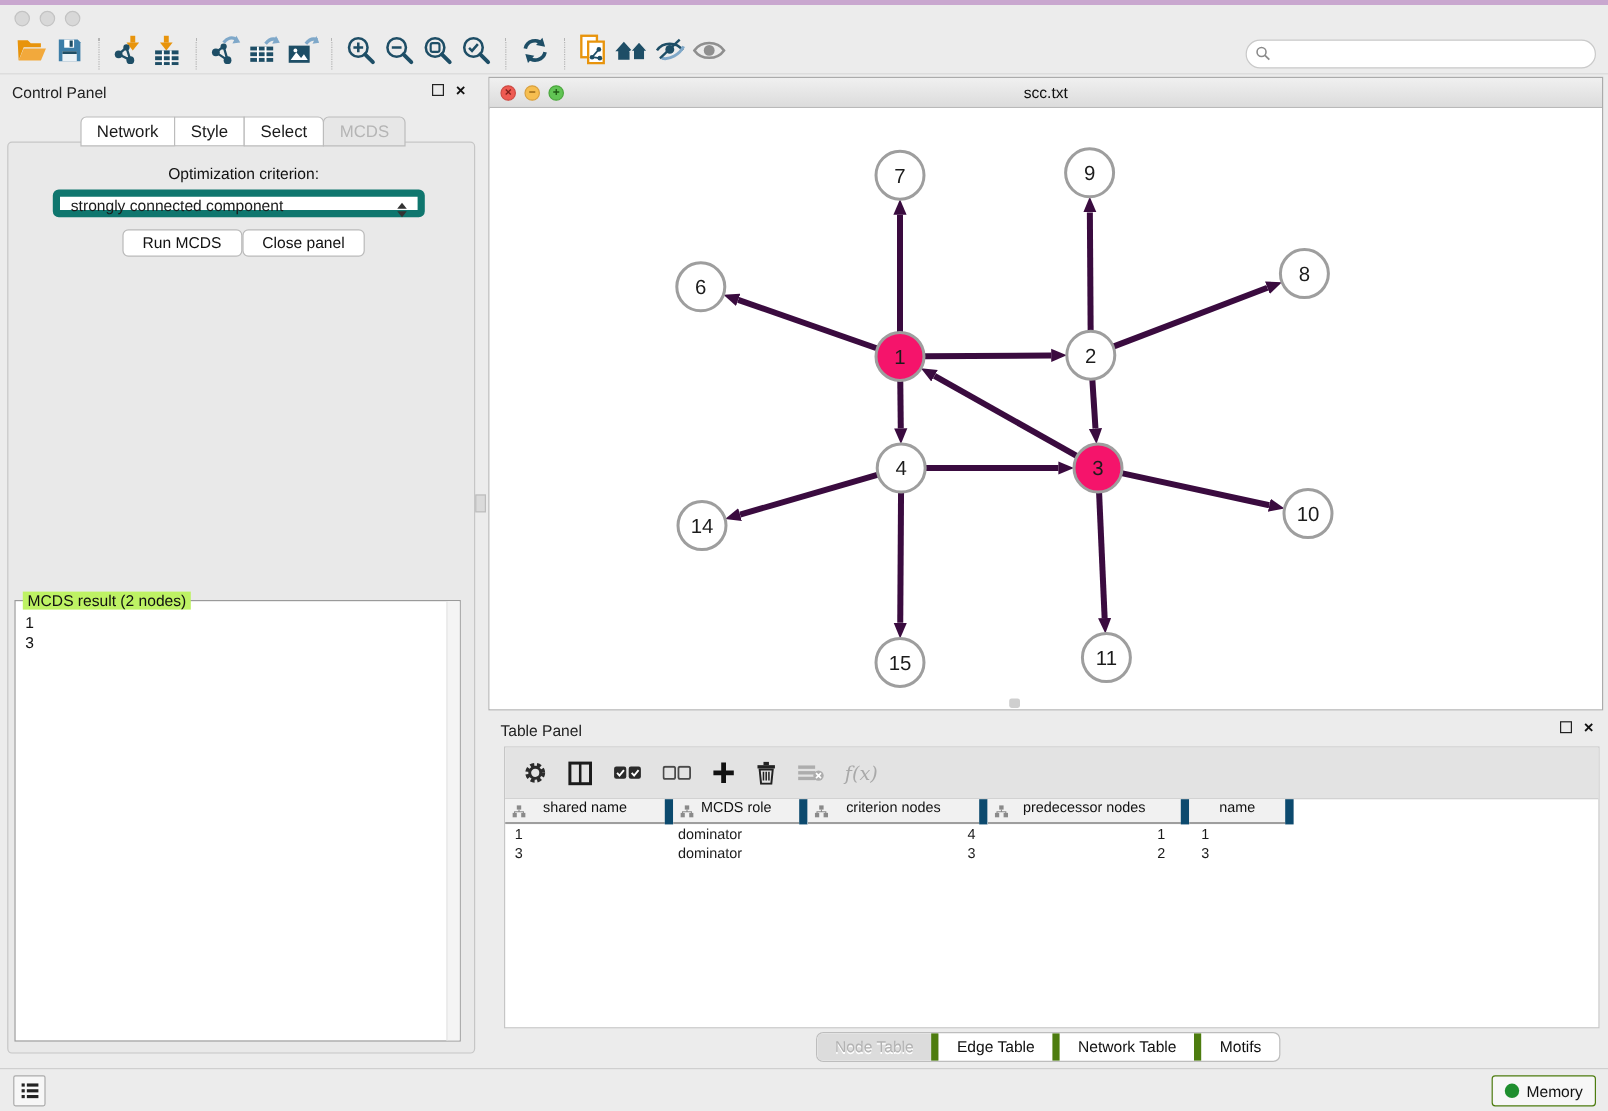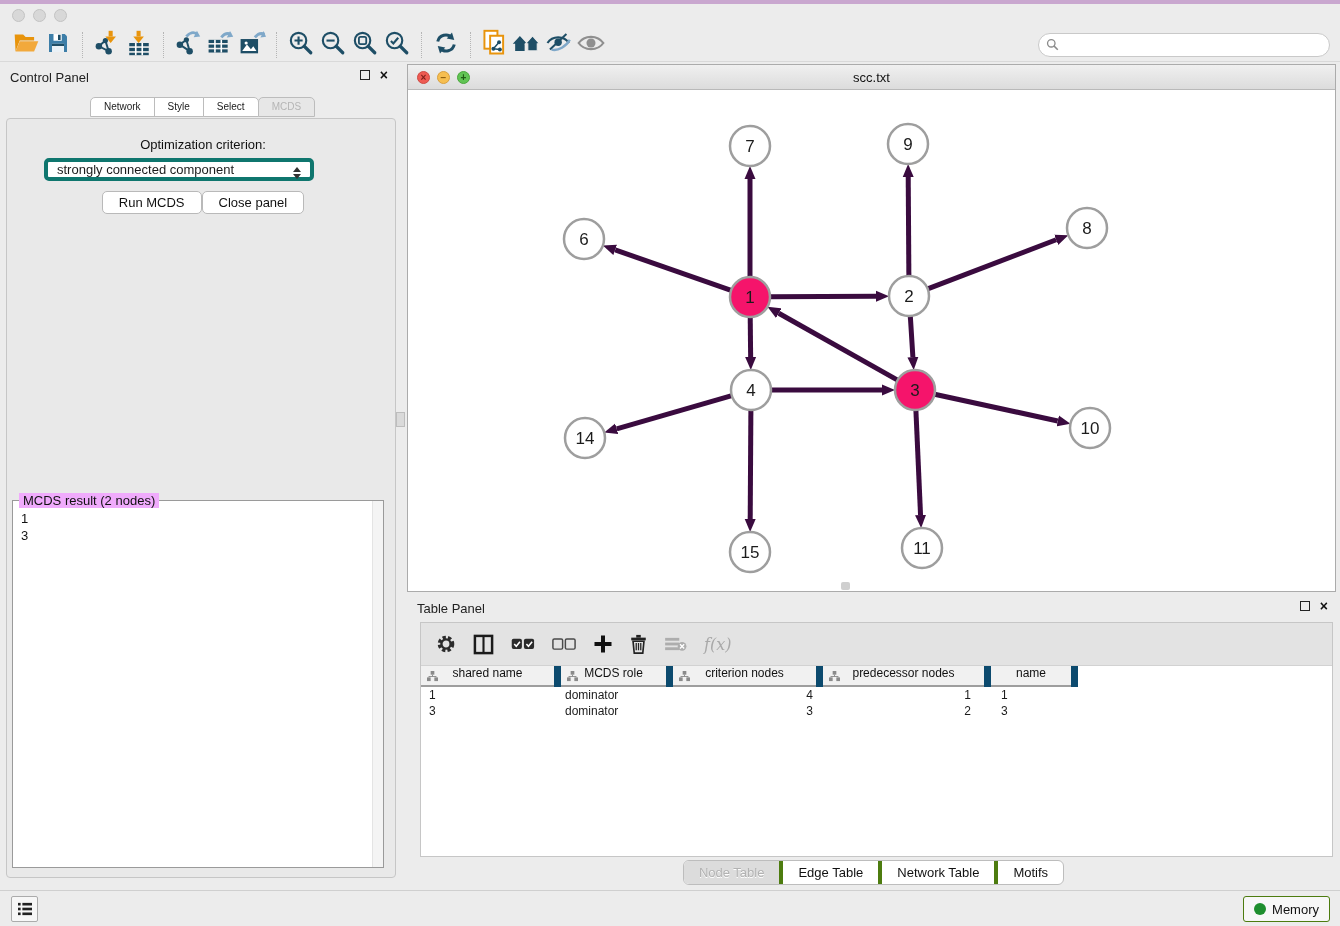--- a/index.html
+++ b/index.html
@@ -23,37 +23,37 @@
   .searchwrap input{width:100%;height:100%;border:1px solid #C9C9C9;border-radius:13px;background:#fff;
     padding:0 10px 0 27px;font-size:13px;outline:none;font-family:"Liberation Sans",sans-serif}
 
   
   .control-panel{position:absolute;left:0;top:62px;width:406px;height:828px}
   .cp-header{position:absolute;top:8px;left:10px;font-size:13px;color:#222}
   .panel-btns{position:absolute;top:8px;right:18px;display:flex;gap:10px;align-items:center}
   .float-ico{width:10px;height:10px;border:1.6px solid #222;display:inline-block}
   .close-ico{font-size:14px;font-weight:bold;color:#111;line-height:10px}
   .cp-tabs{position:absolute;top:35px;left:0;right:0;display:flex;justify-content:center}
-  .cp-tab{background:#fff;border:1px solid #BCBCBC;padding:3px 13px 4px;font-size:10px;margin-left:-1px;position:relative;z-index:2}
+  .cp-tab{background:#fff;border:1px solid #BCBCBC;padding:3px 13px 4px;font-size:14px;margin-left:-1px;position:relative;z-index:2}
   .cp-tab:first-child{border-radius:5px 0 0 0}
   .cp-tab.last{border-radius:0 5px 0 0}
   .cp-tab.active{background:#E7E7E7;color:#B5B5B5;border-radius:5px 5px 0 0;z-index:1}
   .cp-body{position:absolute;left:6px;top:56px;width:390px;height:760px;background:#E9E9E9;
     border:1px solid #C6C6C6;border-radius:4px}
   .opt-label{position:absolute;top:75px;left:0;right:0;text-align:center;font-size:13px;color:#111}
-  .criterion{position:absolute;top:96px;left:44px;width:270px;height:23px;background:#fff;border:4px solid #0f766e;
-    border-radius:5px;font-size:13px;display:flex;align-items:center;padding-left:9px}
+  .criterion{position:absolute;top:96px;left:44px;width:310px;height:23px;background:#fff;border:6px solid #0f766e;
+    border-radius:5px;font-size:13px;display:flex;align-items:flex-start;padding-left:9px}
   .stepper{position:absolute;right:7px;top:3px;width:12px;height:16px;display:flex;flex-direction:column;align-items:center;justify-content:center;gap:2px}
   .tri-up{width:0;height:0;border-left:4px solid transparent;border-right:4px solid transparent;border-bottom:5px solid #333}
   .tri-dn{width:0;height:0;border-left:4px solid transparent;border-right:4px solid transparent;border-top:5px solid #333}
   .cp-buttons{position:absolute;top:129px;left:0;right:0;display:flex;justify-content:center;}
   .pushbtn{background:#fff;border:1px solid #B9B9B9;border-radius:5px;height:23px;padding:0 16px;font-size:13px;
     font-family:"Liberation Sans",sans-serif;color:#111}
   .result-box{position:absolute;left:12px;top:438px;width:372px;height:368px;border:1px solid #9A9A9A;background:#fff}
-  .result-legend{position:absolute;top:-8px;left:6px;background:#f0abfc;padding:0 4px;font-size:13px;color:#111}
+  .result-legend{position:absolute;top:-8px;left:6px;background:#bef264;padding:0 4px;font-size:13px;color:#111}
   .result-items{padding:9px 8px 0;font-size:13px;line-height:17px;color:#111}
   .result-scroll{position:absolute;right:0;top:0;bottom:0;width:11px;background:#F4F4F4;border-left:1px solid #E4E4E4}
   .splitter-grip{position:absolute;left:396px;top:412px;width:9px;height:15px;background:#DADADA;border:1px solid #BDBDBD}
 
   
   .net-window{position:absolute;left:407px;top:64px;width:929px;height:528px;border:1px solid #ABABAB;background:#fff}
   .net-titlebar{position:absolute;top:0;left:0;right:0;height:25px;background:linear-gradient(#F0F0F0,#DCDCDC);
     border-bottom:1px solid #B9B9B9}
   .net-title{position:absolute;left:0;right:0;top:5px;text-align:center;font-size:13px;color:#111}
   .net-lights{position:absolute;left:9px;top:6px;display:flex;gap:7px}
@@ -77,21 +77,21 @@
   .th svg{position:absolute;left:6px;top:5px}
   .trow{display:flex;height:16px;font-size:12px}
   .td{overflow:hidden;white-space:nowrap;padding-top:1px}
   .c0{width:140px;padding-left:8px}
   .c1{width:112px;padding-left:4px}
   .c2{width:150px;text-align:right;padding-right:10px}
   .c3{width:168px;text-align:right;padding-right:20px}
   .c4{width:87px;padding-left:10px}
   .tp-tabs{position:absolute;left:0;right:0;bottom:2px;height:28px;display:flex;justify-content:center}
   .tab-group{display:inline-flex;border:1px solid #BDBDBD;border-radius:6px;overflow:hidden;background:#fff;height:25px}
-  .tp-tab{padding:4px 15px 0;font-size:13px;border-right:4px solid #4d7c0f;color:#111}
+  .tp-tab{padding:4px 15px 0;font-size:13px;border-right:6px solid #4d7c0f;color:#111}
   .tp-tab:last-child{border-right:none}
   .tp-tab.active{background:#DCDCDC;color:#B2B2B2;text-shadow:0 1px 0 #fff}
 
   
   .statusbar{position:absolute;left:0;top:890px;height:36px;right:0;background:#ECECEC;border-top:1px solid #CFCFCF}
   .task-btn{position:absolute;left:11px;top:5px;width:27px;height:26px;background:#F7F7F7;border:1px solid #ABABAB;
     border-radius:2px;display:flex;align-items:center;justify-content:center}
   .memory-btn{position:absolute;right:10px;top:5px;height:26px;background:#F7F7F7;border:1px solid #4d7c0f;border-radius:3px;
     display:flex;align-items:center;gap:6px;padding:0 10px;font-size:13px;color:#111}
   .memdot{width:12px;height:12px;border-radius:50%;background:#1E8E2E;display:inline-block}

